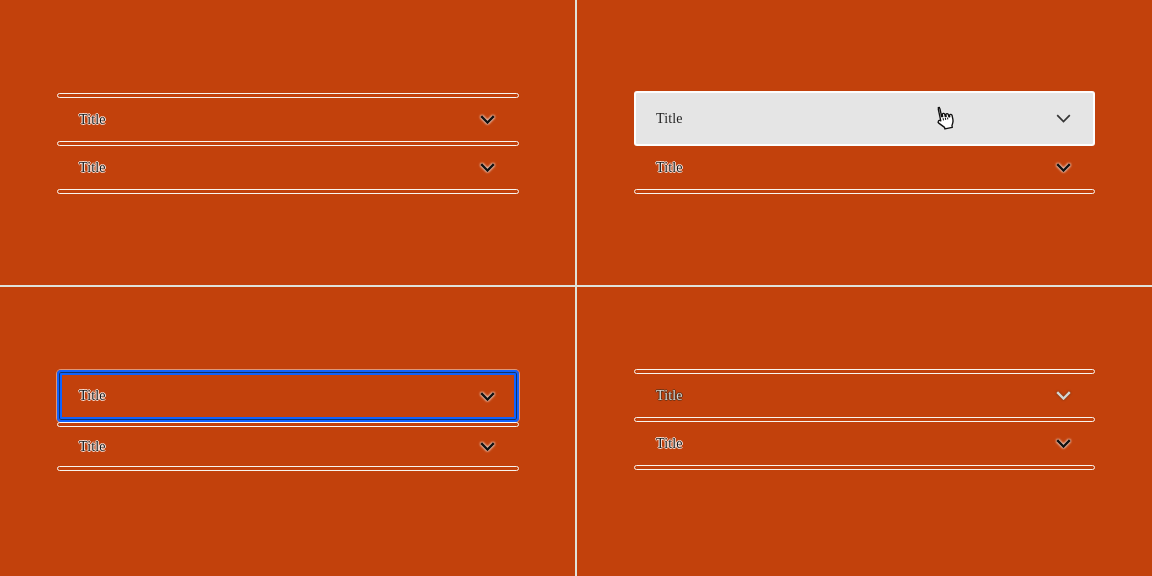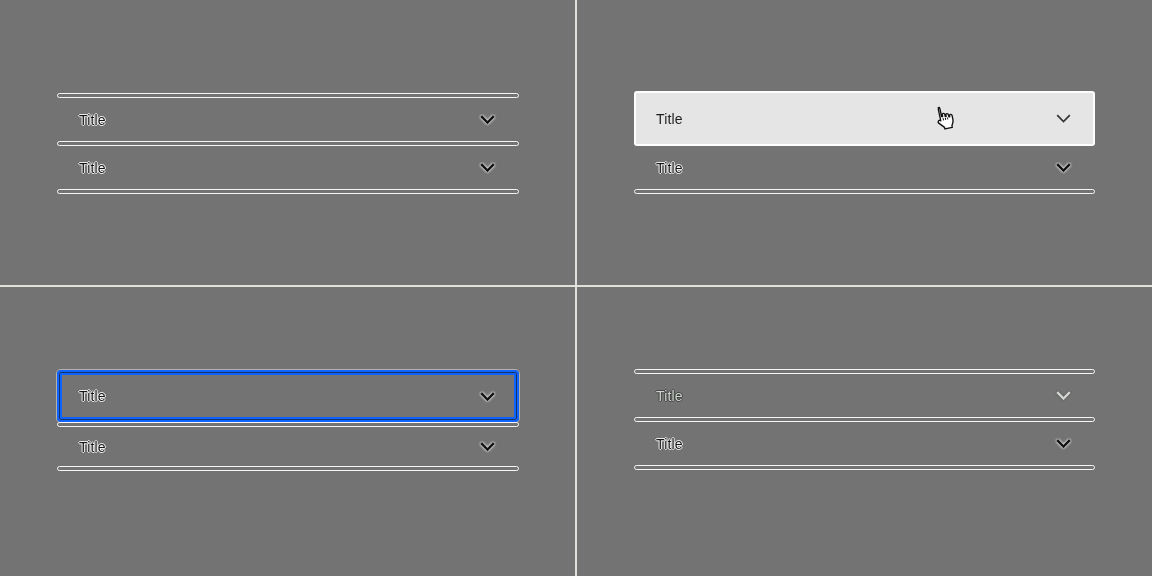--- a/index.html
+++ b/index.html
@@ -1,21 +1,21 @@
 <!DOCTYPE html>
 <html><head>
 <meta charset="utf-8">
 <style>
   html,body{margin:0;padding:0;}
   body{
     width:1152px;height:576px;overflow:hidden;
     font-family:"Liberation Sans", sans-serif;
     background:#4b5f50;
   }
-  #canvas{position:relative;width:1152px;height:576px;background:#737373;}
+  #canvas{position:relative;width:1152px;height:576px;background:#c2410c;font-family:Liberation Serif, serif;}
 
   
   .vdiv{position:absolute;left:575px;top:0;width:2px;height:576px;background:#dfe2da;}
   .hdiv{position:absolute;left:0;top:285px;width:1152px;height:2px;background:#dfe2da;}
 
   
   .acc{position:absolute;box-sizing:border-box;}
   #acc-tl{left:57px;top:93px;width:462px;}
   #acc-tr{left:634px;top:91px;width:461px;}
   #acc-bl{left:57px;top:370px;width:462px;}

